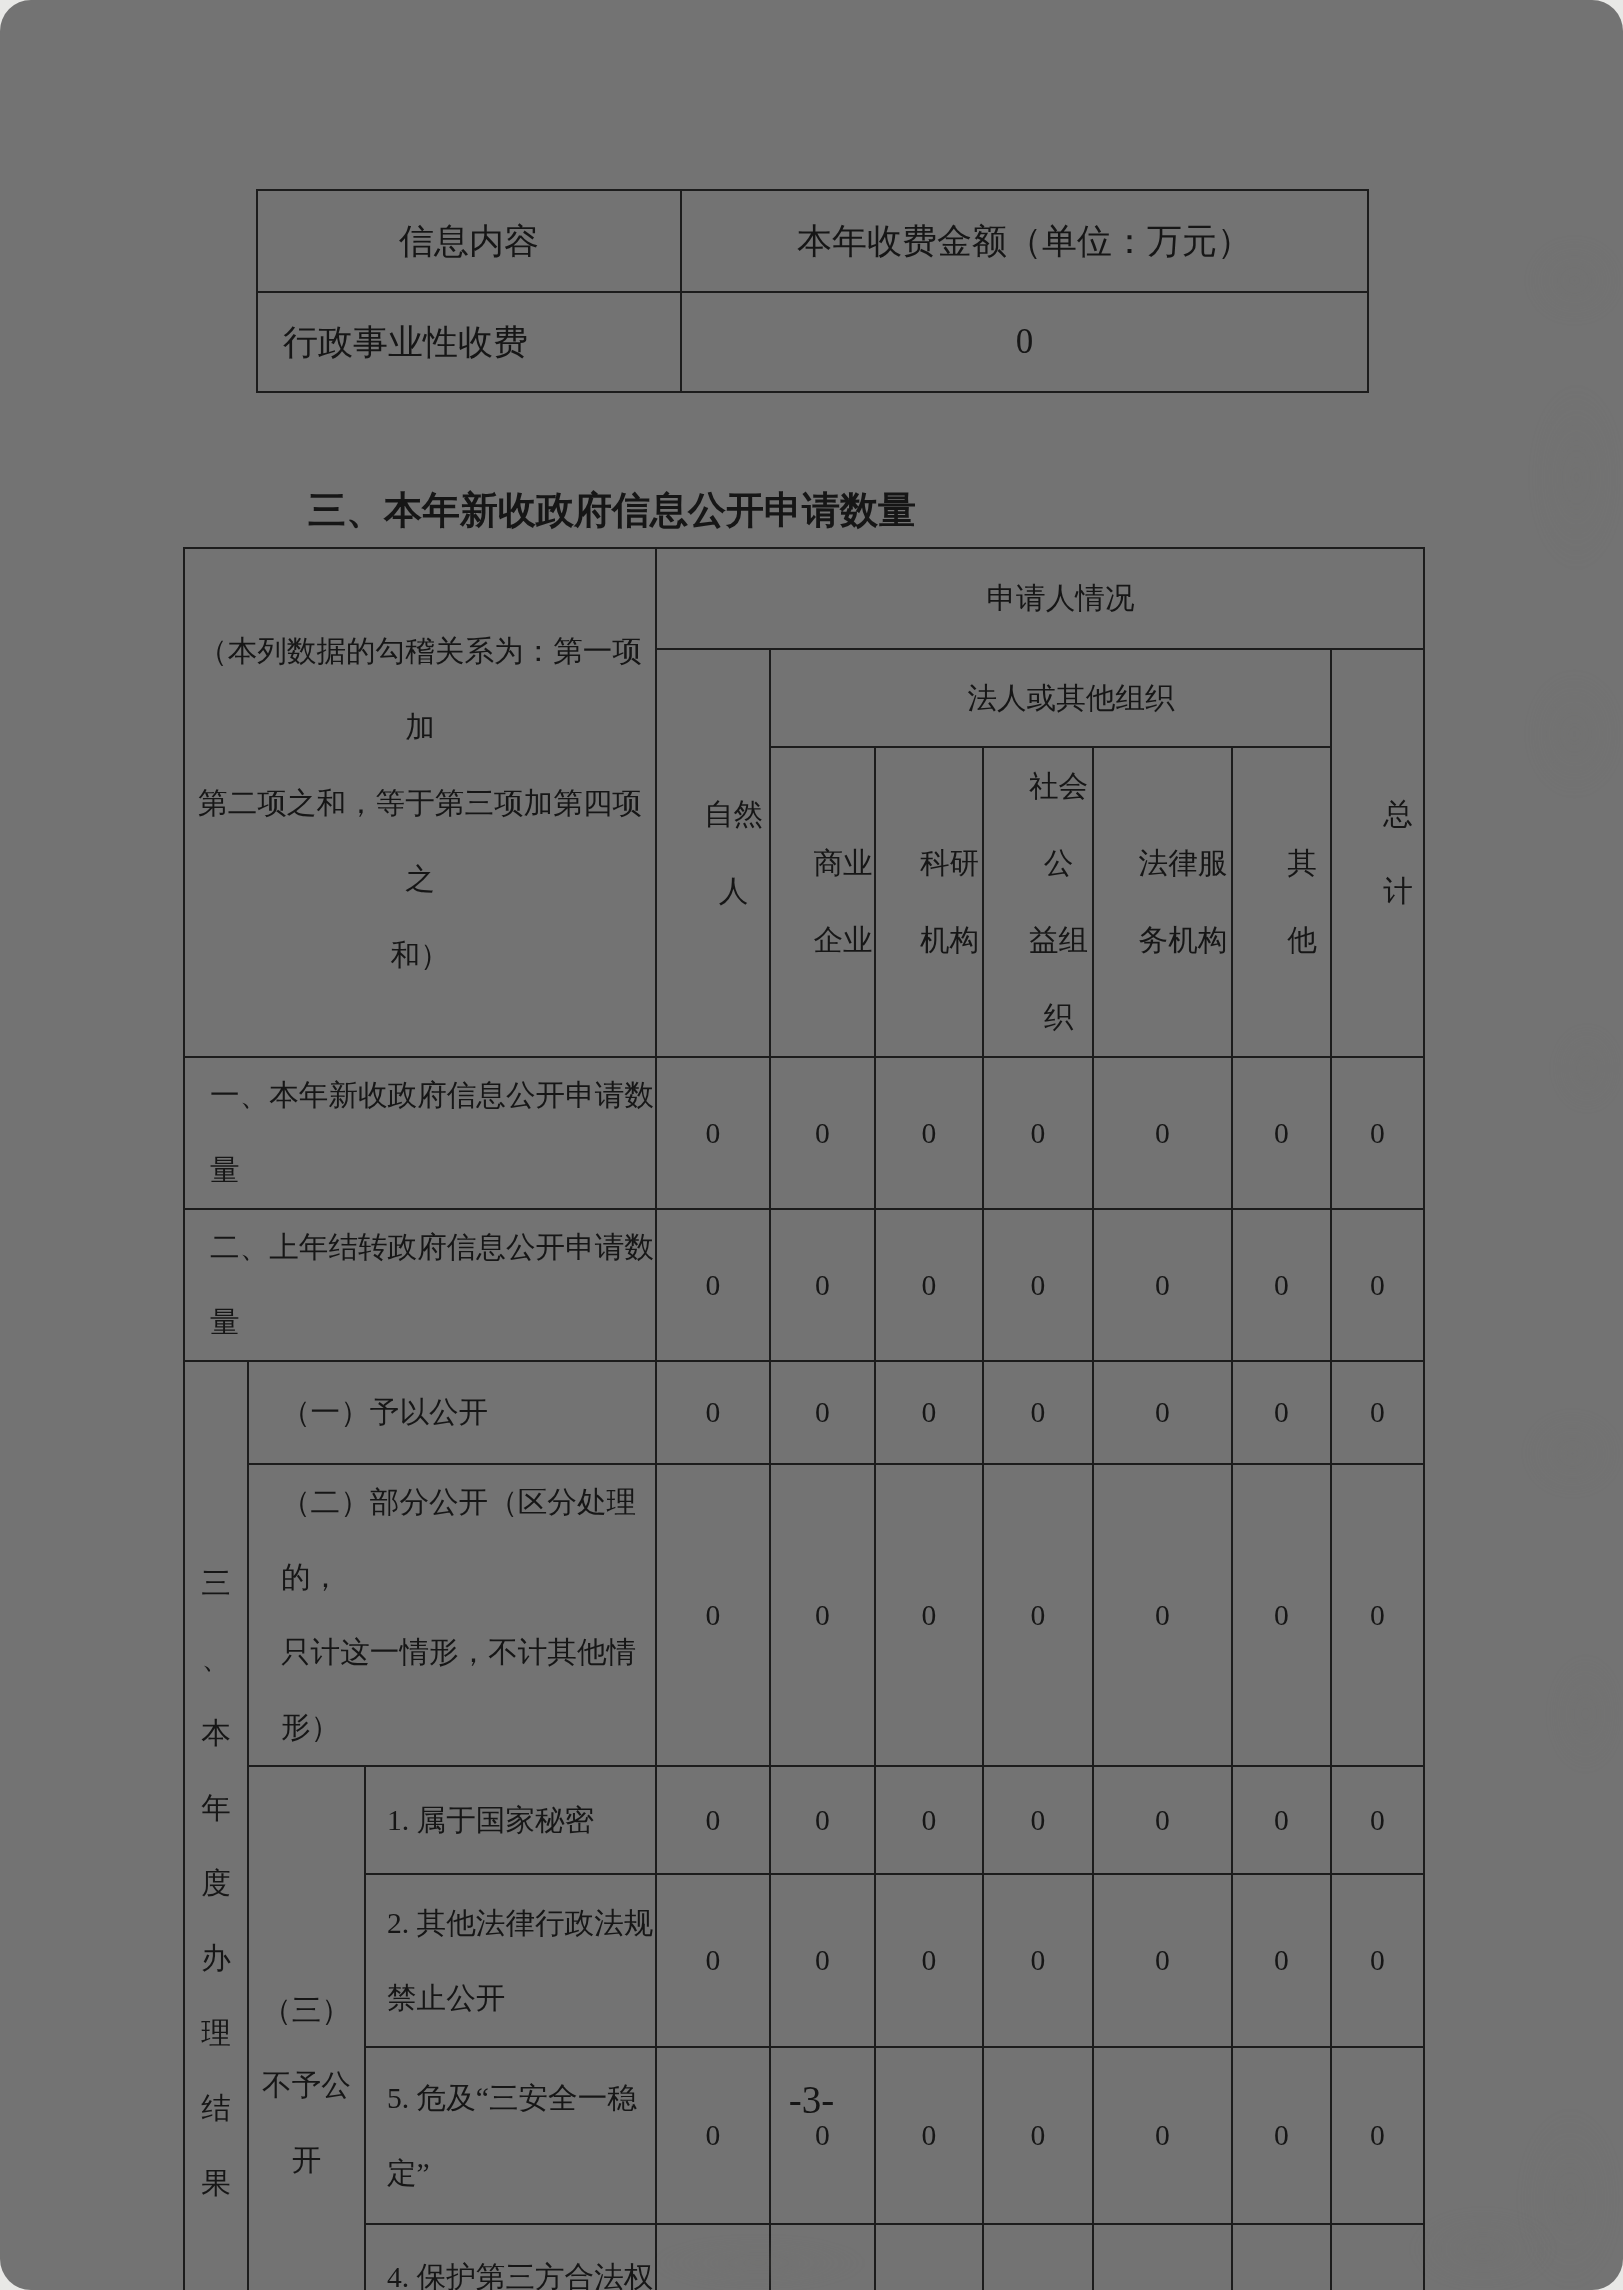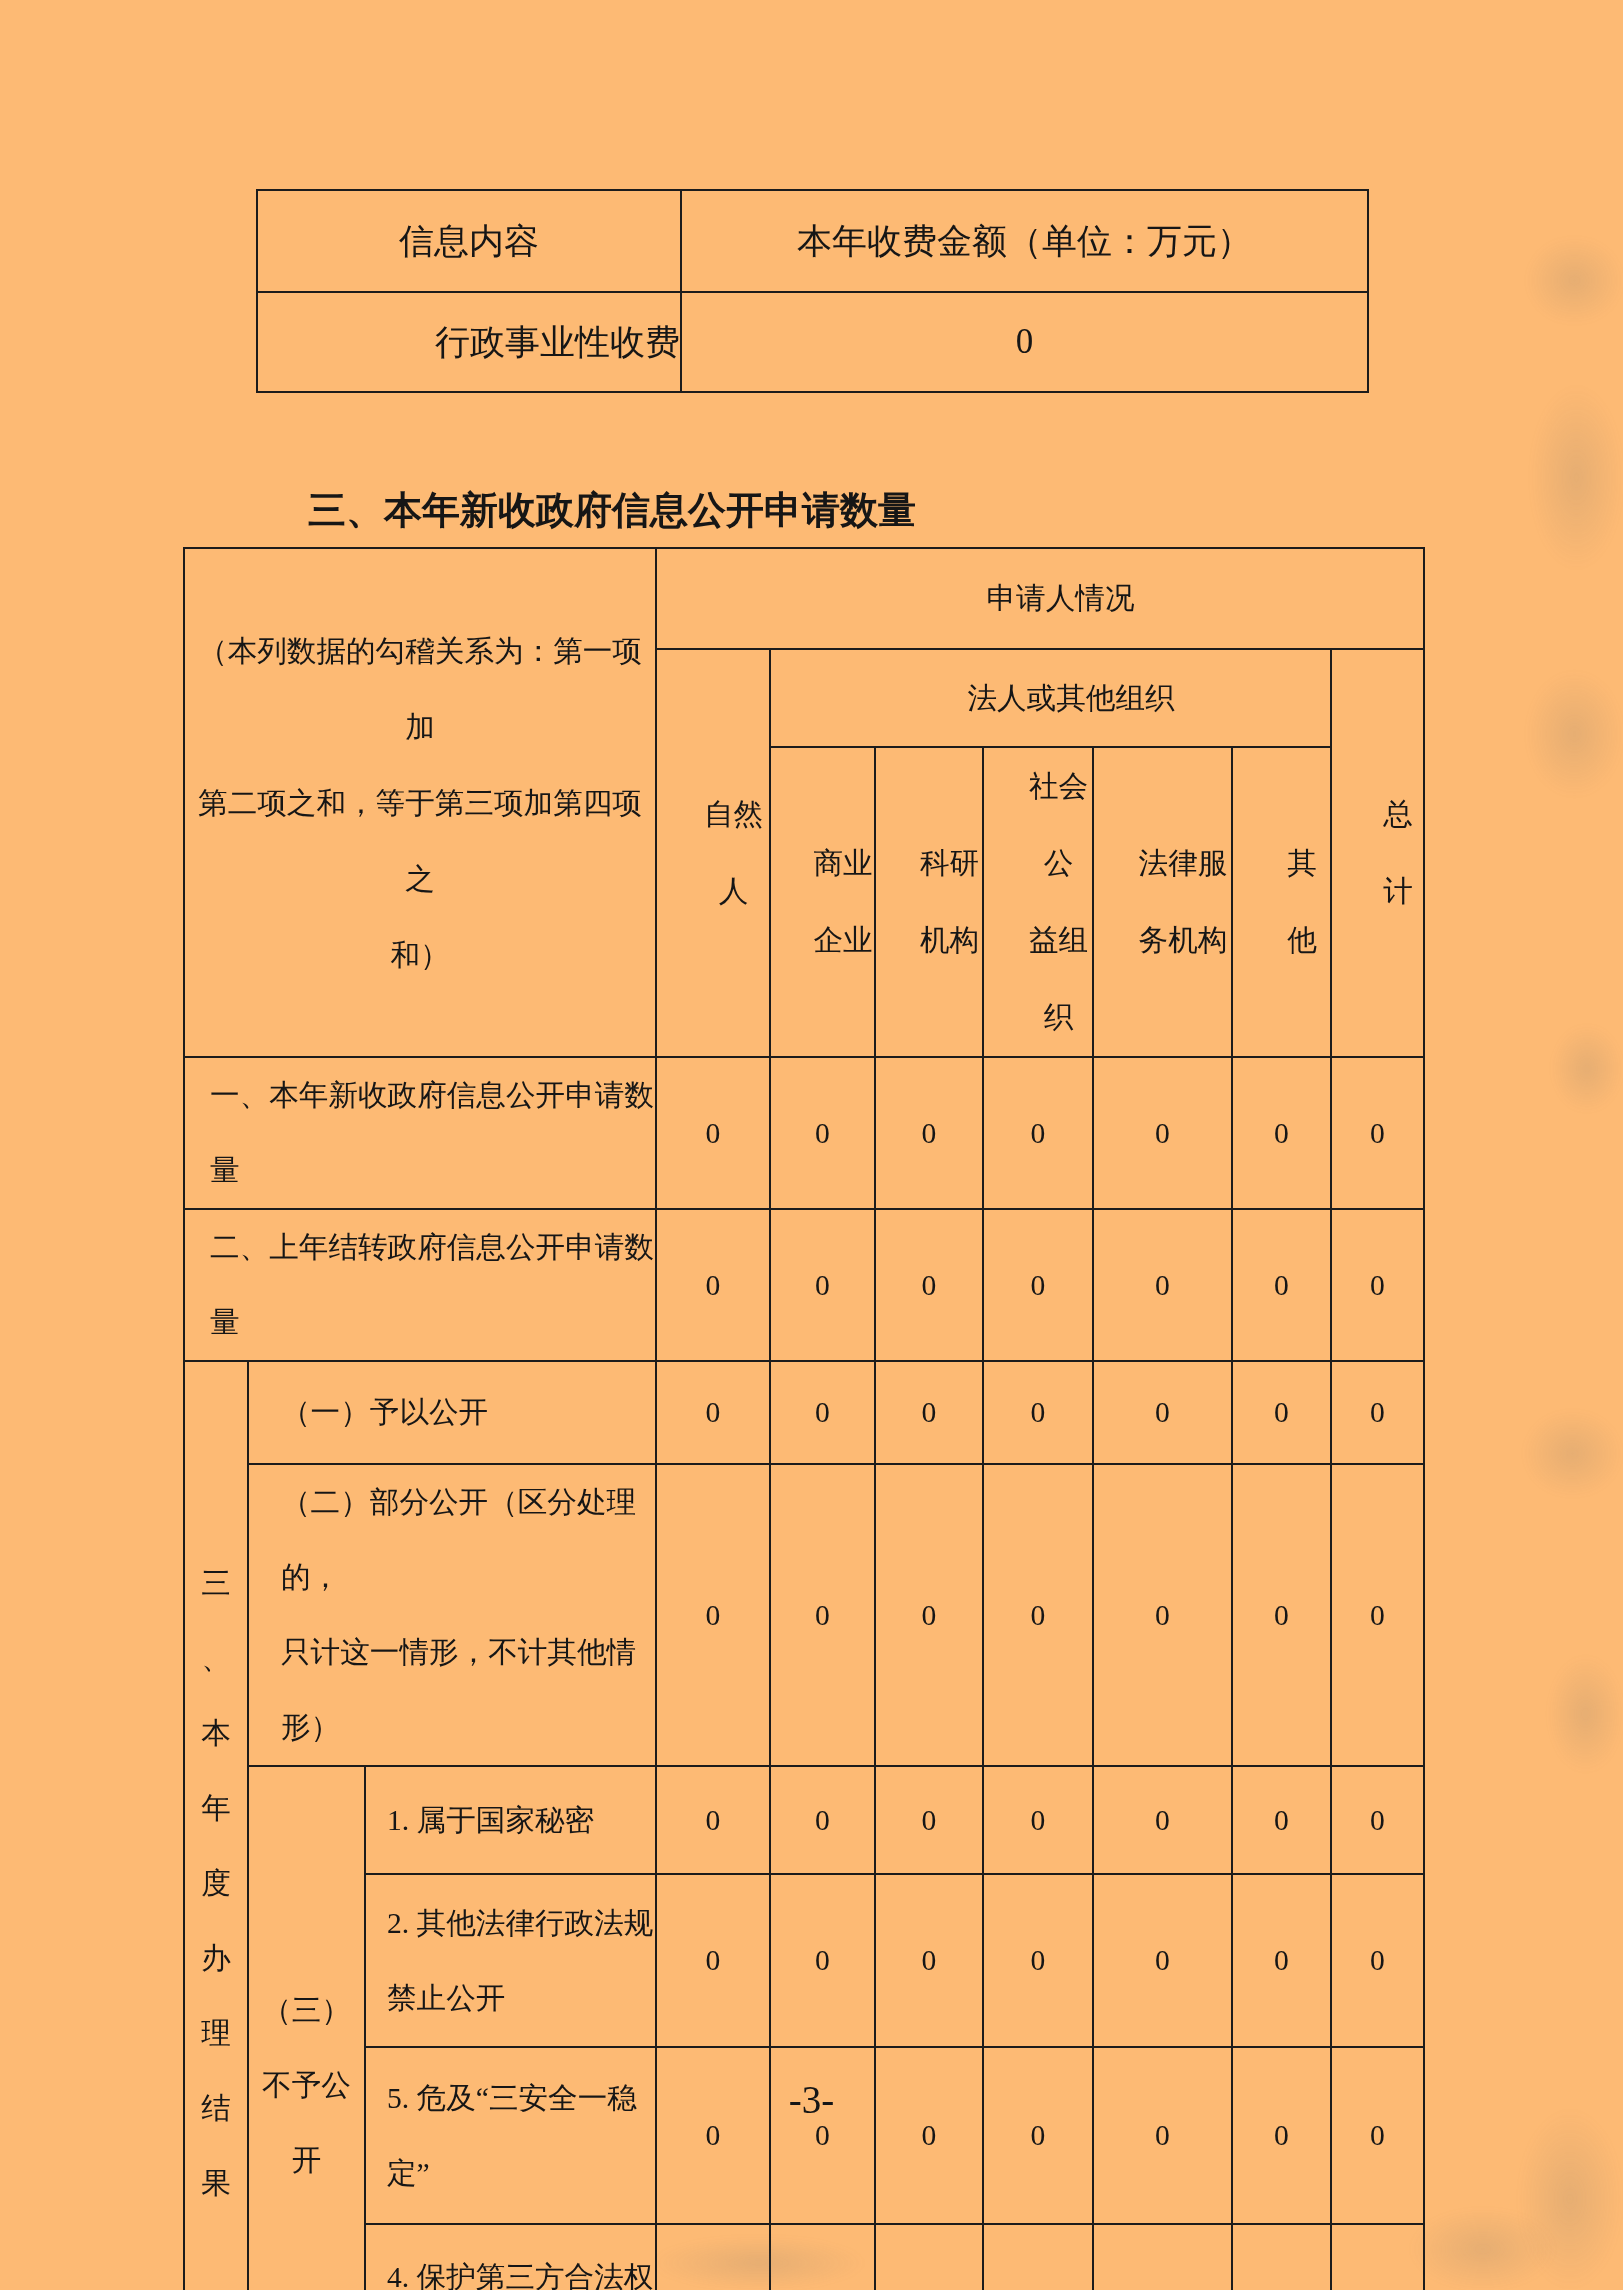--- a/index.html
+++ b/index.html
@@ -1,37 +1,38 @@
 <!DOCTYPE html>
 <html><head>
 <meta charset="utf-8">
 <style>
   html,body{margin:0;padding:0;background:#e8e8e6;}
   .page{
     position:relative;
     width:1623px;height:2290px;
-    background:#fdba74;
+    background:#737373;
     overflow:hidden;
     font-family:"Liberation Serif","DejaVu Serif",serif;
     color:#161616;
+    border-radius:31px;
   }
   table{border-collapse:collapse;table-layout:fixed;}
   td{
     border:2px solid #1c1c1c;
     vertical-align:middle;
     text-align:center;
     padding:0;
     overflow:hidden;
   }
   .preline{white-space:pre-line;}
 
   
   .fee-table{position:absolute;left:256px;top:189px;width:1110px;}
   .fee-table td{font-size:35px;}
-  .fee-label{text-align:right;padding-left:25px;}
+  .fee-label{text-align:left;padding-left:25px;}
   .digit{font-family:"Liberation Serif","DejaVu Serif",serif;font-size:45px;}
 
   
   .section-title{
     position:absolute;left:308px;top:485px;
     font-family:"Liberation Sans","DejaVu Sans",sans-serif;
     font-weight:bold;font-size:38px;letter-spacing:0px;
     white-space:nowrap;
   }
 

